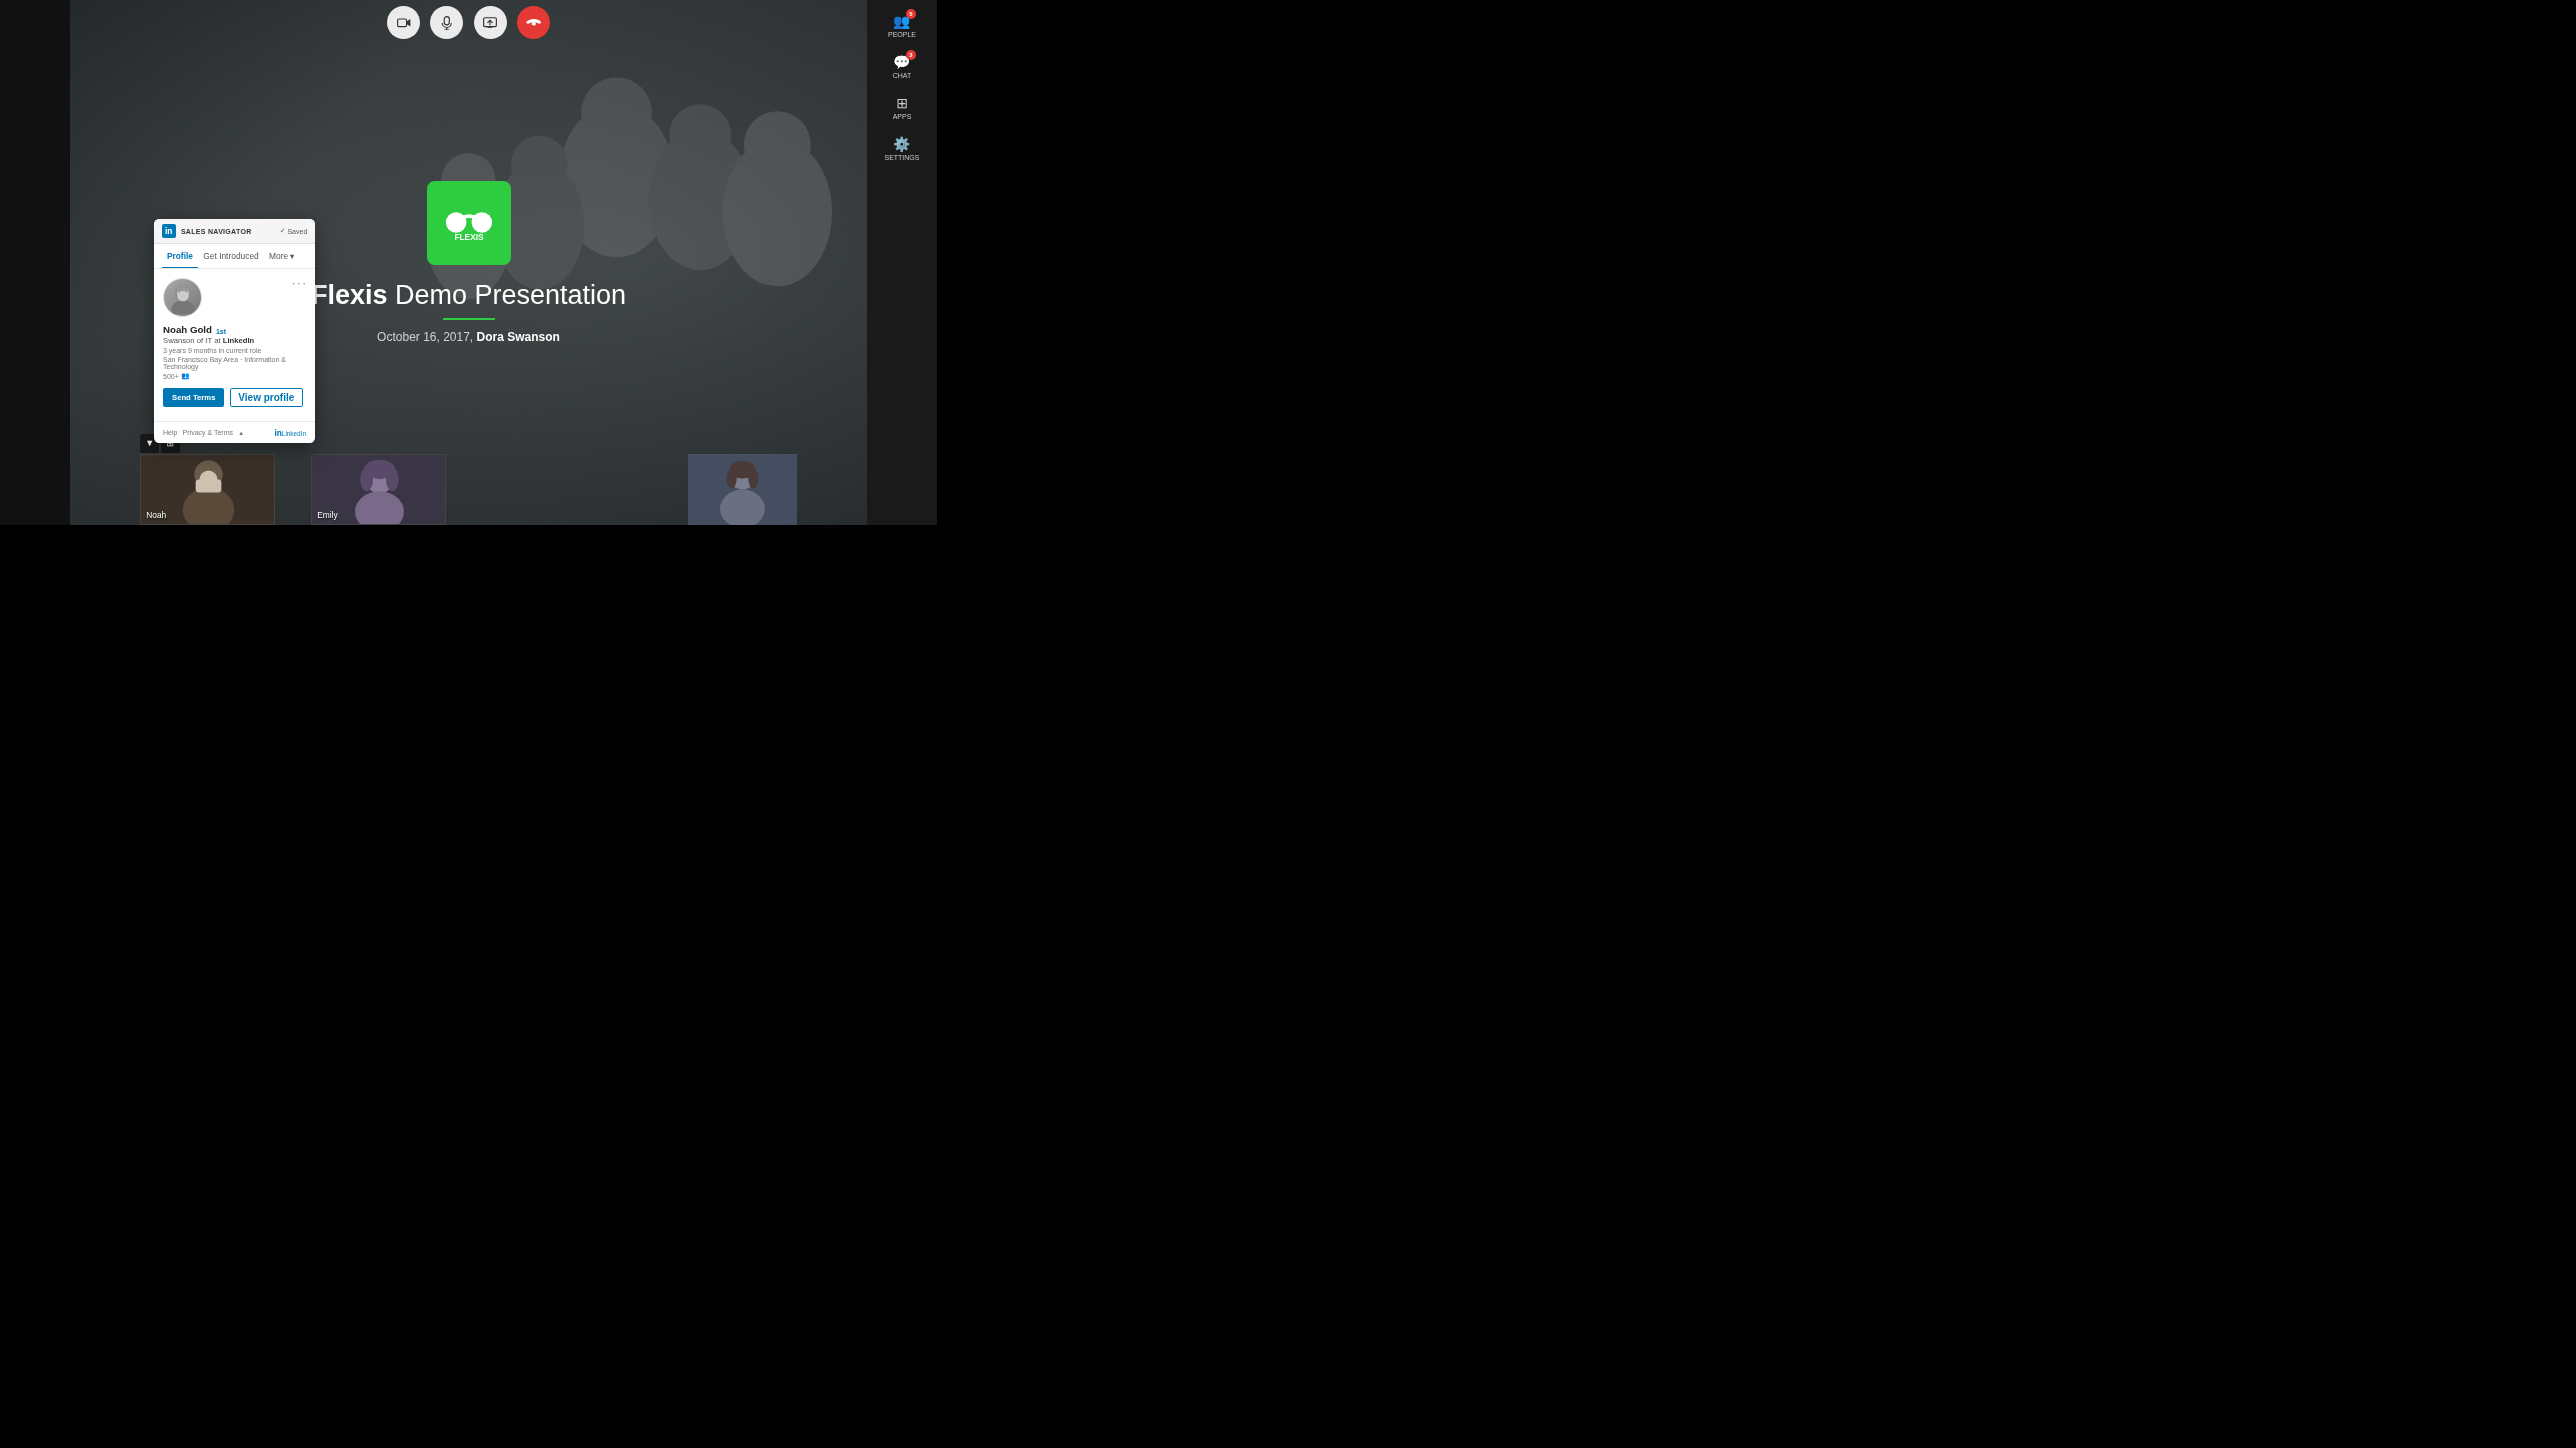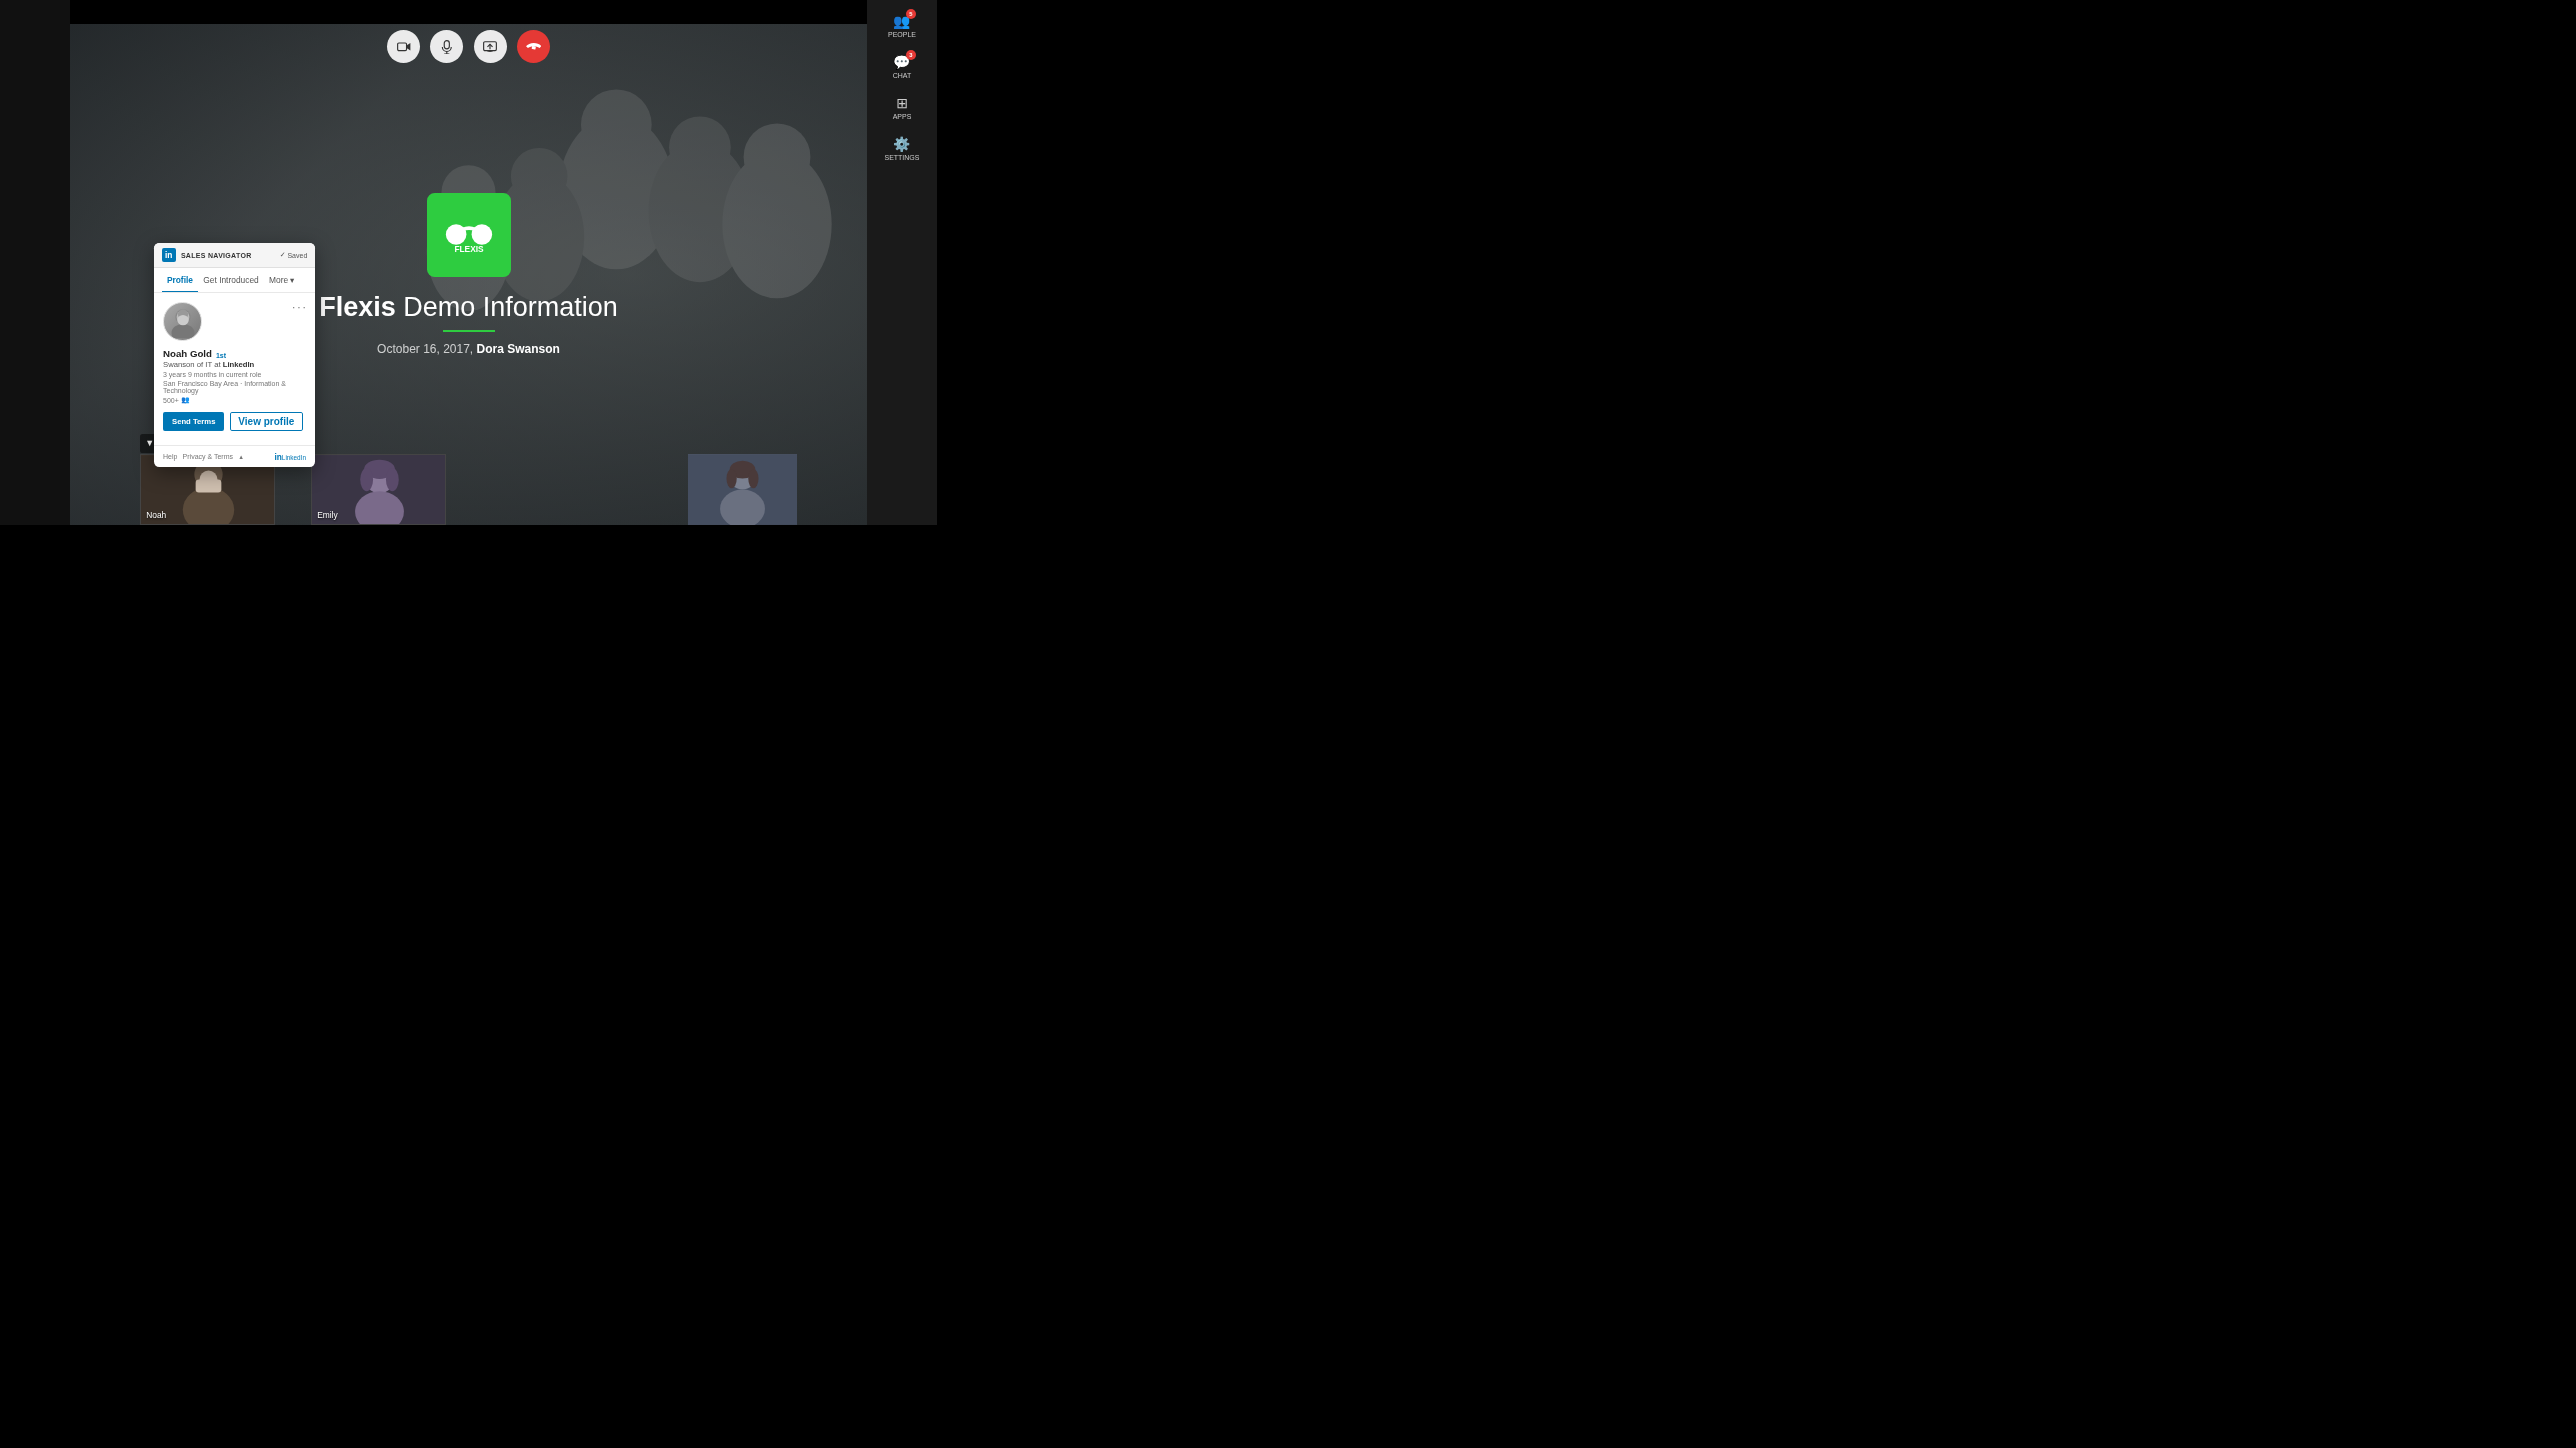--- a/index.html
+++ b/index.html
@@ -14,21 +14,20 @@
 
     
     #main-area {
       position: absolute;
       left: 70px;
       top: 0;
       right: 70px;
       bottom: 0;
       background: #0369a1;
       overflow: hidden;
-      margin-top: 24px;
     }
 
     
     #video-bg {
       position: absolute;
       inset: 0;
       background: linear-gradient(135deg, #3a3a3a 0%, #555 30%, #444 60%, #333 100%);
       opacity: 0.85;
     }
 
@@ -568,21 +567,21 @@
     <div id="flexis-logo">
       <svg viewBox="0 0 90 70">
 
         <circle cx="25" cy="35" r="16" fill="white"></circle>
         <circle cx="65" cy="35" r="16" fill="white"></circle>
         <path d="M25 35 Q45 15 65 35" fill="none" stroke="white" stroke-width="6"></path>
         <text x="45" y="62" text-anchor="middle" fill="white" font-size="13" font-weight="900" font-family="sans-serif">FLEXIS</text>
       </svg>
     </div>
     <div id="presentation-title">
-      <span class="flexis-bold">Flexis</span><span class="demo-light"> Demo Information</span>
+      <span class="flexis-bold">Flexis</span><span class="demo-light"> Demo Presentation</span>
     </div>
     <div id="green-line"></div>
     <div id="presentation-subtitle">
       <span>October 16, 2017, </span><span class="bold-name">Dora Swanson</span>
     </div>
   </div>
 
   <div id="linkedin-card">
     <div id="card-header">
       <div id="linkedin-logo">in</div>

